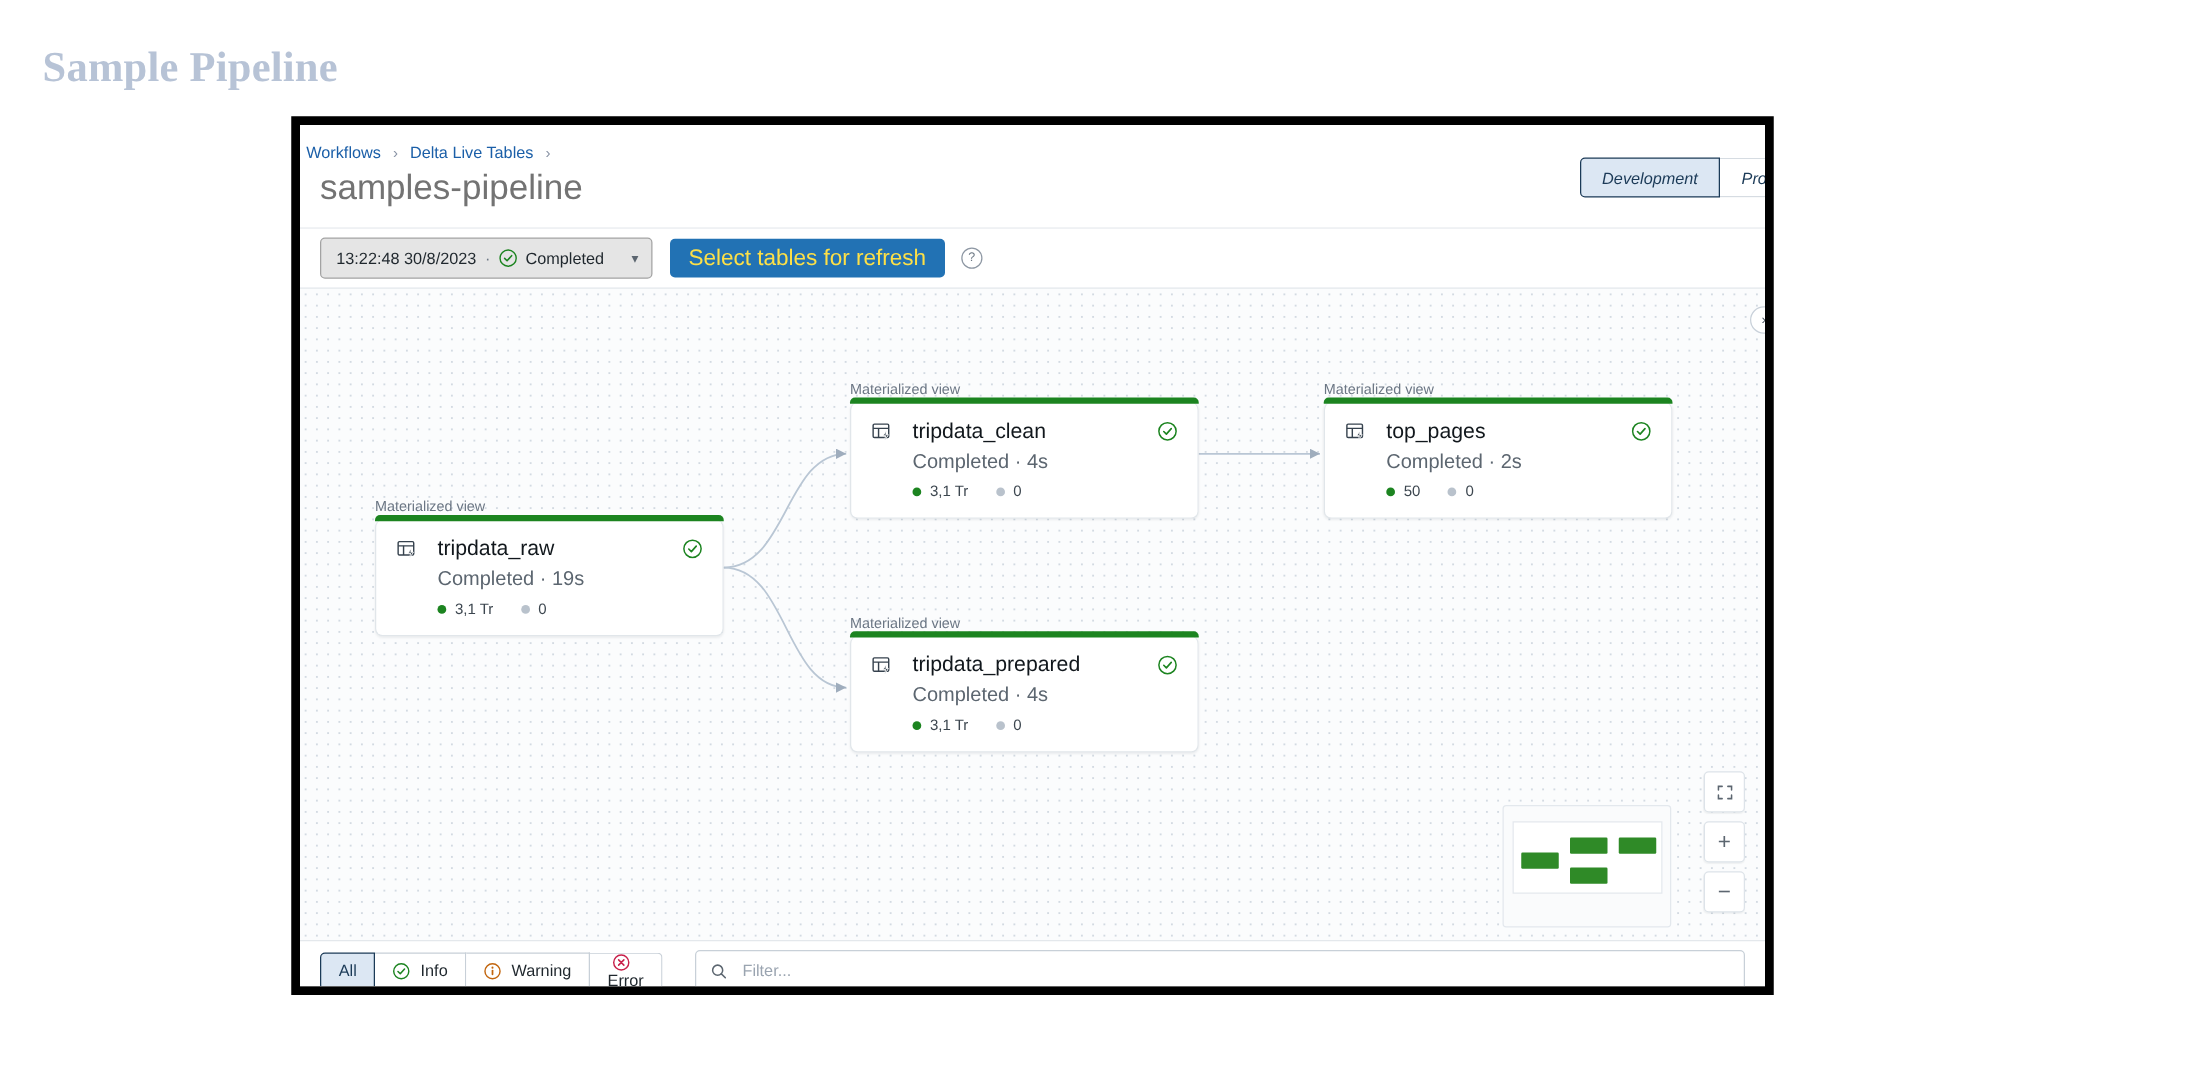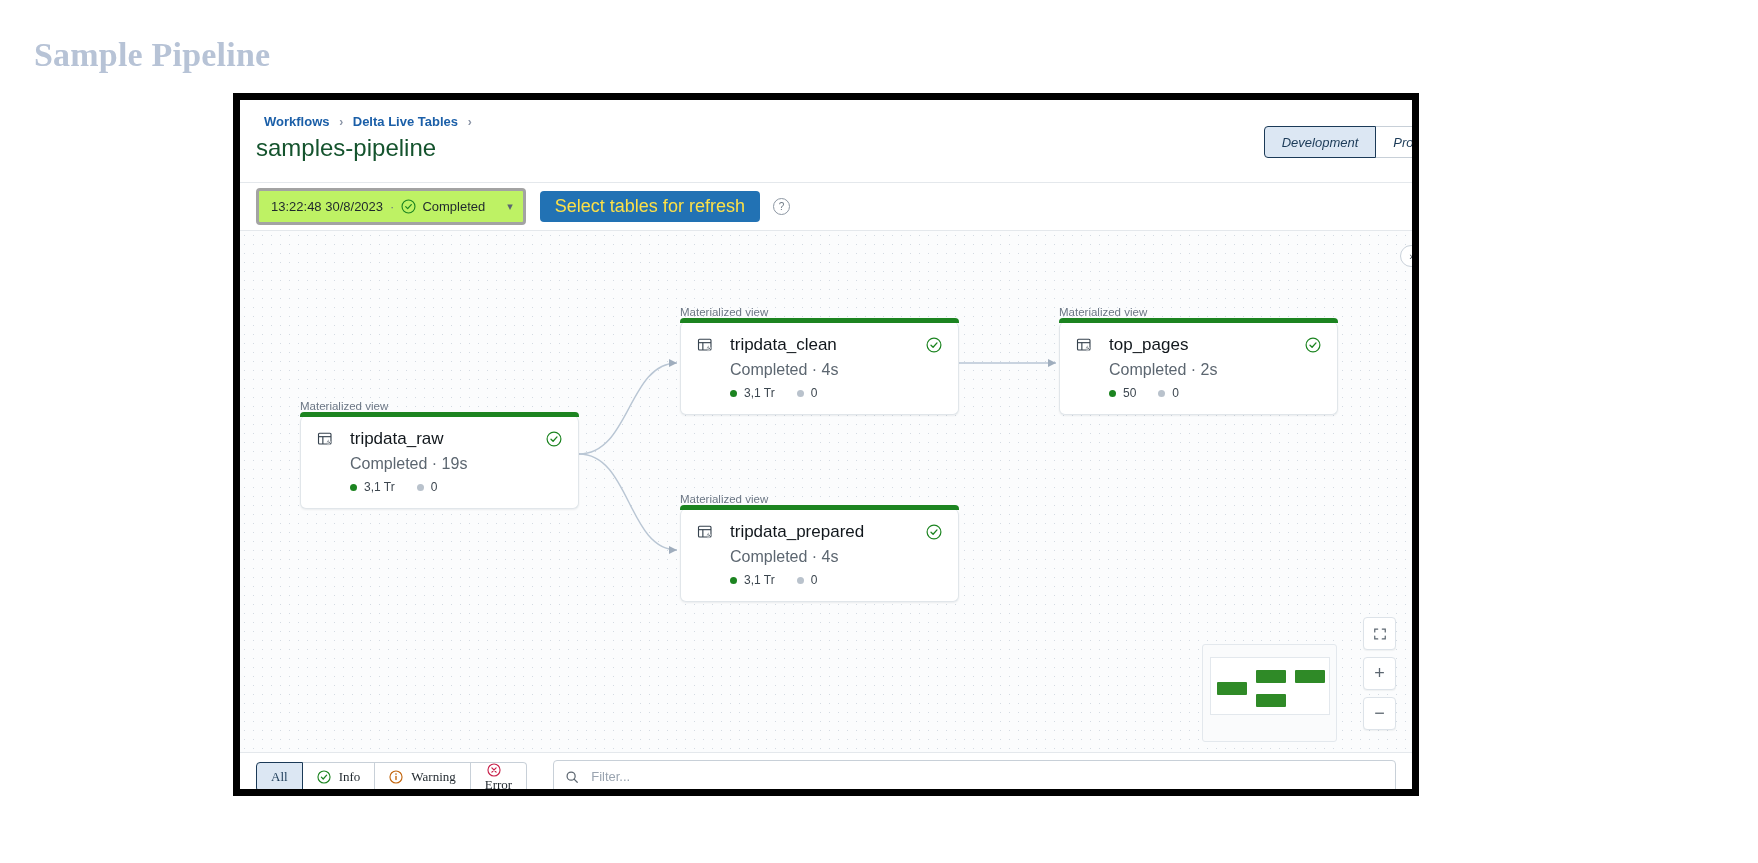--- a/index.html
+++ b/index.html
@@ -58,43 +58,42 @@
   .app-header {
     position: relative;
     height: 83px;
     background: #ffffff;
     border-bottom: 1px solid #e4e8ec;
     box-sizing: border-box;
   }
 
   .breadcrumb {
     position: absolute;
-    left: 24px;
+    left: 5px;
     top: 14px;
     font-size: 13px;
     color: #1b5fa8;
     white-space: nowrap;
-    font-weight: bold;
   }
   .breadcrumb .crumb {
     color: #1b5fa8;
     cursor: pointer;
   }
   .breadcrumb .sep {
     color: #8a94a6;
     margin: 0 6px;
     font-size: 12px;
   }
 
   .pipeline-name {
     position: absolute;
     left: 16px;
     top: 34px;
-    font-size: 24px;
-    color: #14532d;
+    font-size: 28px;
+    color: #737373;
     font-weight: 400;
     white-space: nowrap;
   }
 
   .env-toggle {
     position: absolute;
     right: -34px;
     top: 26px;
     display: flex;
     height: 32px;
@@ -132,26 +131,26 @@
     display: flex;
     align-items: center;
     padding-left: 16px;
     box-sizing: border-box;
   }
 
   .run-select {
     display: flex;
     align-items: center;
     height: 31px;
-    border: 3px solid #a3a3a3;
+    border: 1px solid #a3a3a3;
     border-radius: 4px;
     padding: 0 10px 0 12px;
     font-size: 13px;
     color: #1f272d;
-    background: #bef264;
+    background: #e5e5e5;
     cursor: pointer;
     white-space: nowrap;
   }
   .run-select .dot-sep {
     margin: 0 7px;
     color: #6b7684;
   }
   .run-select .status-text {
     margin-left: 6px;
     color: #1f272d;
@@ -375,21 +374,20 @@
     background: #ffffff;
     border-top: 1px solid #e4e8ec;
     display: flex;
     align-items: center;
     padding-left: 16px;
     box-sizing: border-box;
   }
   .seg-group {
     display: flex;
     height: 30px;
-    font-family: Liberation Serif, serif;
   }
   .seg {
     display: flex;
     align-items: center;
     padding: 0 14px;
     font-size: 13px;
     color: #1f272d;
     border: 1px solid #c8d0d8;
     border-left: none;
     background: #ffffff;

